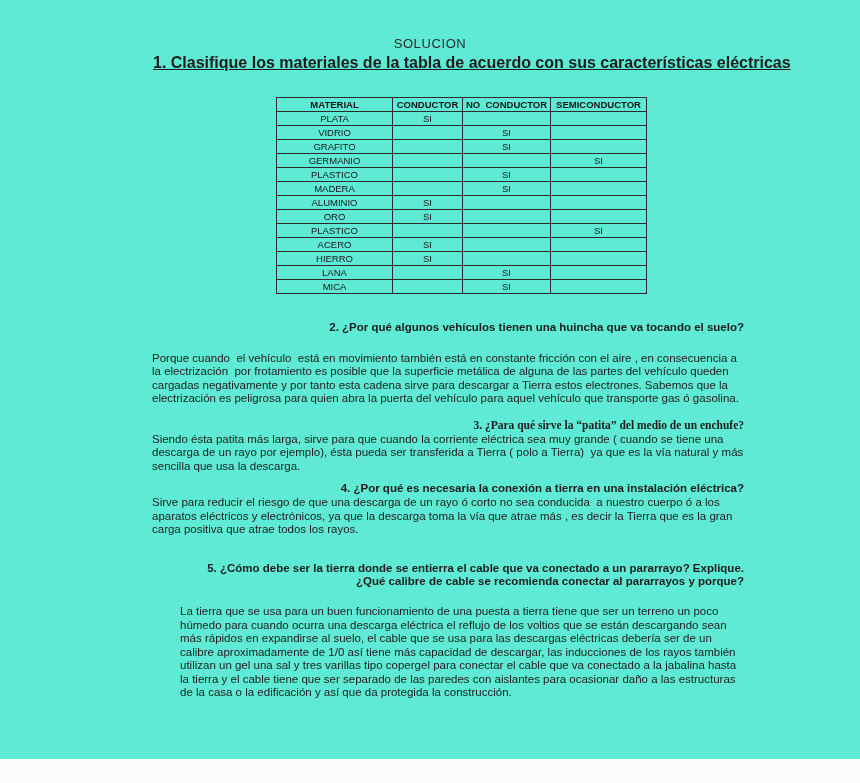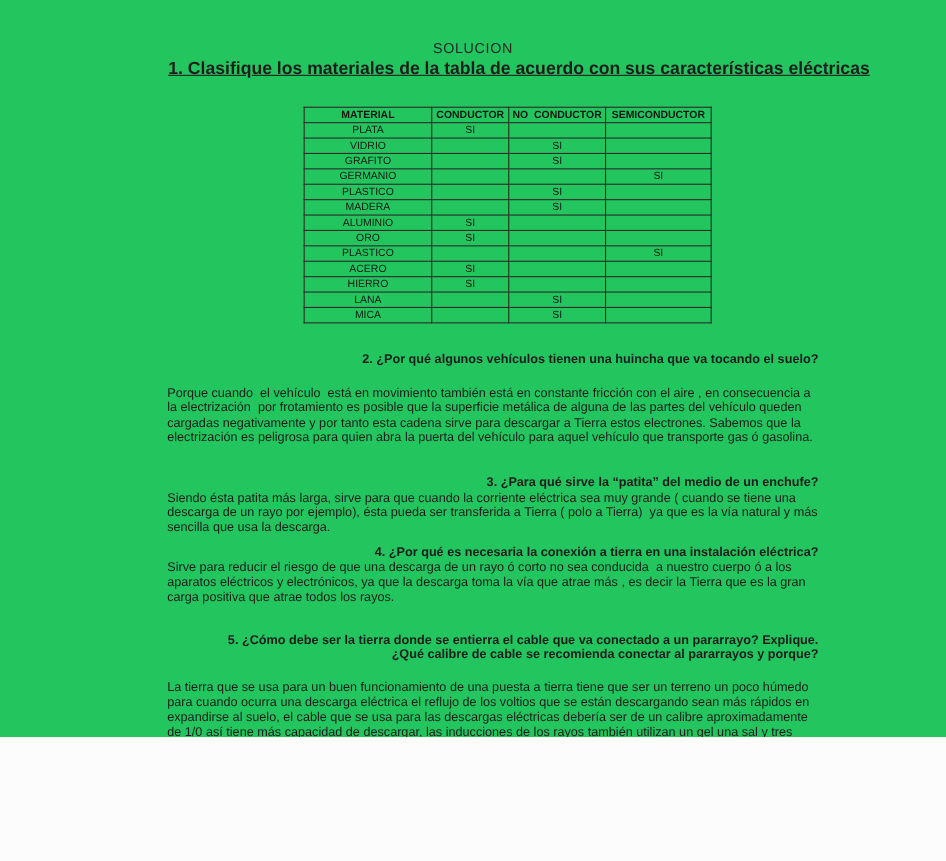--- a/index.html
+++ b/index.html
@@ -3,22 +3,22 @@
 <meta charset="utf-8">
 <style>
   html, body {
     margin: 0;
     padding: 0;
     background: #fcfcfc;
   }
   .page {
     position: relative;
     width: 860px;
-    height: 670px;
-    background: #22c55e;
+    height: 759px;
+    background: #5eead4;
     overflow: hidden;
     font-family: "Liberation Sans", sans-serif;
     color: #1d1d1d;
   }
   .doc-title {
     margin-top: 36px;
     text-align: center;
     font-size: 13px;
     font-weight: 400;
     letter-spacing: 0.6px;
@@ -69,24 +69,24 @@
     white-space: pre-wrap;
     margin: 0;
     text-align: right;
   }
   .para {
     white-space: pre-wrap;
     margin: 0;
   }
   .h2 { margin-top: 27px; }
   .p2 { margin-top: 17px; }
-  .h3 { margin-top: 27px; }
+  .h3 { margin-top: 13px; font-family: Liberation Serif, serif; }
   .h4 { margin-top: 9px; }
   .h5 { margin-top: 25px; }
-  .p5 { margin-top: 16px; }
+  .p5 { margin-top: 16px; margin-left: 28px; }
 </style>
 </head>
 <body>
 
 <div class="page">
 
   <div class="doc-title">SOLUCION</div>
 
   <div class="q1-heading">1. Clasifique los materiales de la tabla de acuerdo con sus características eléctricas</div>
 

